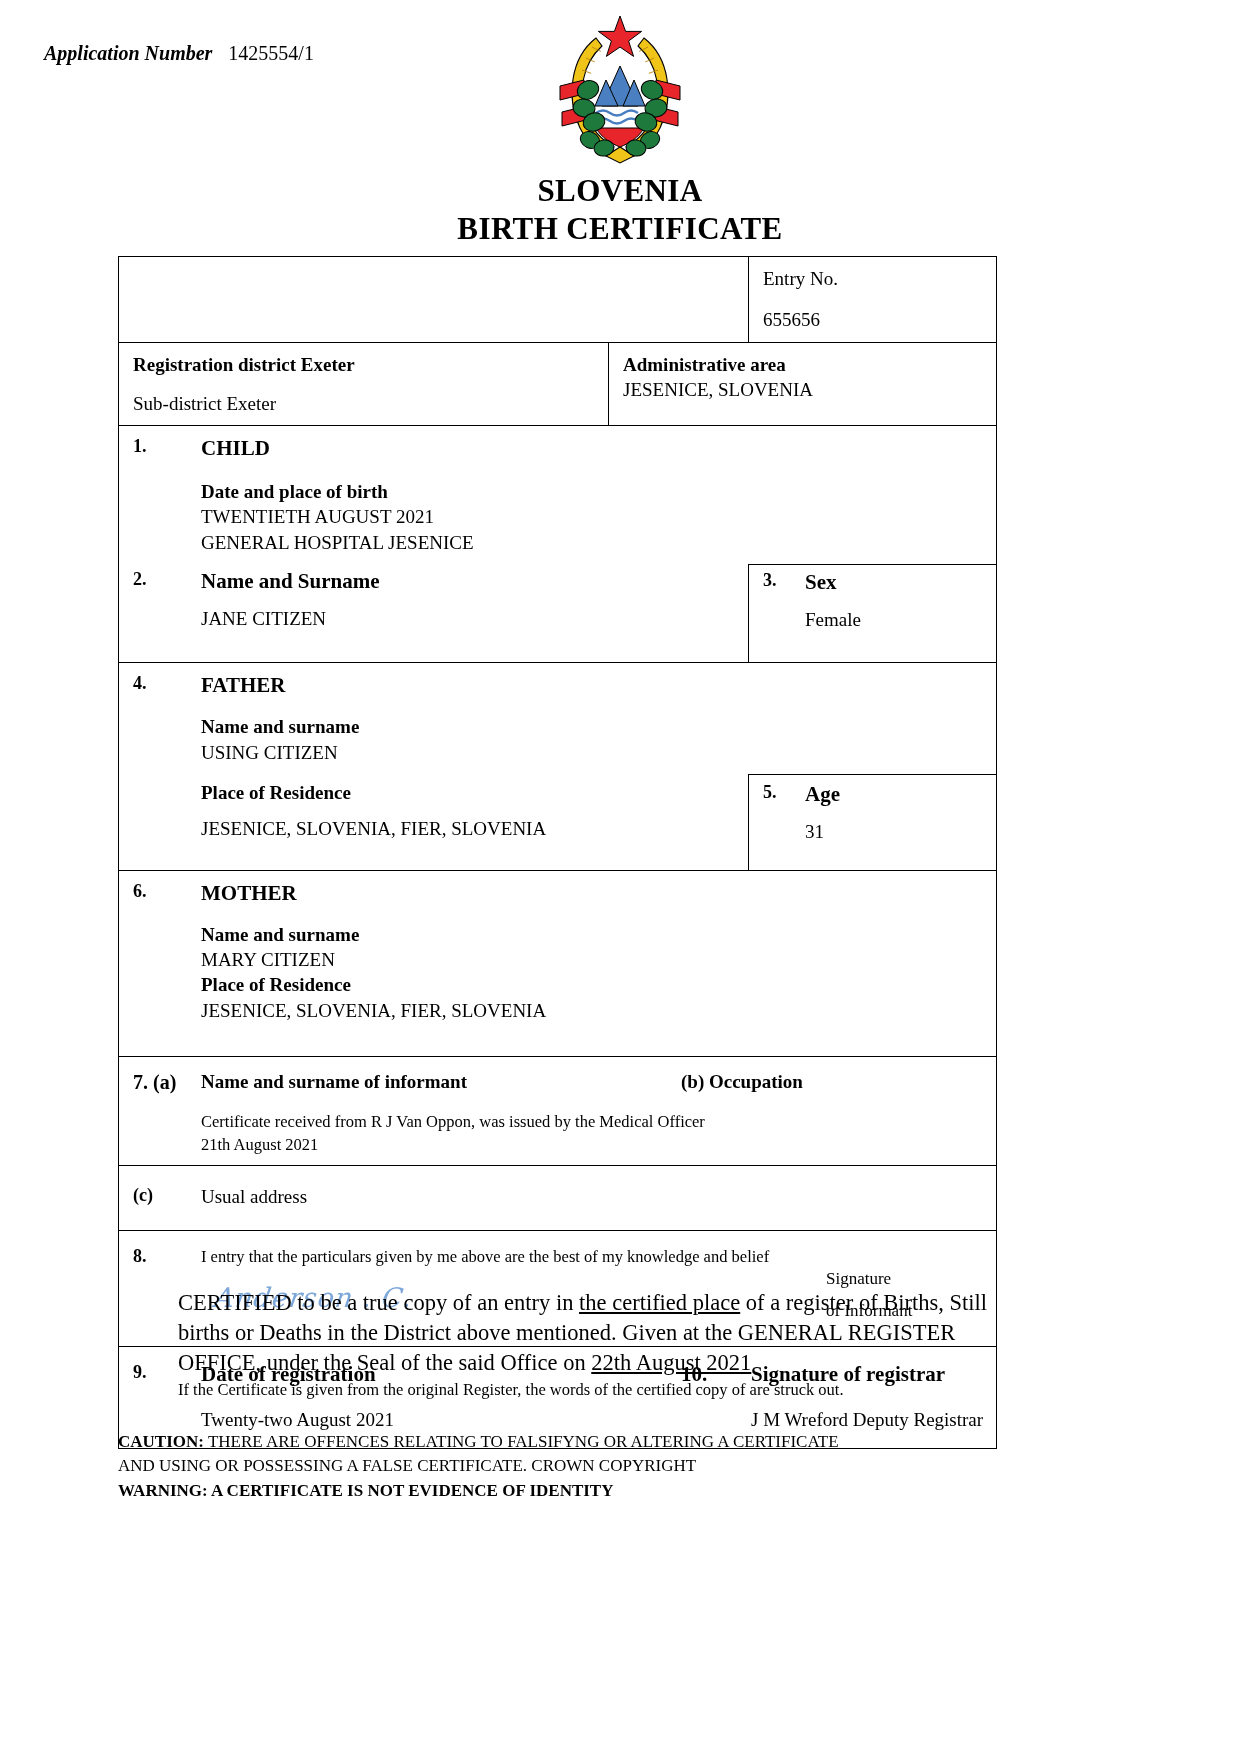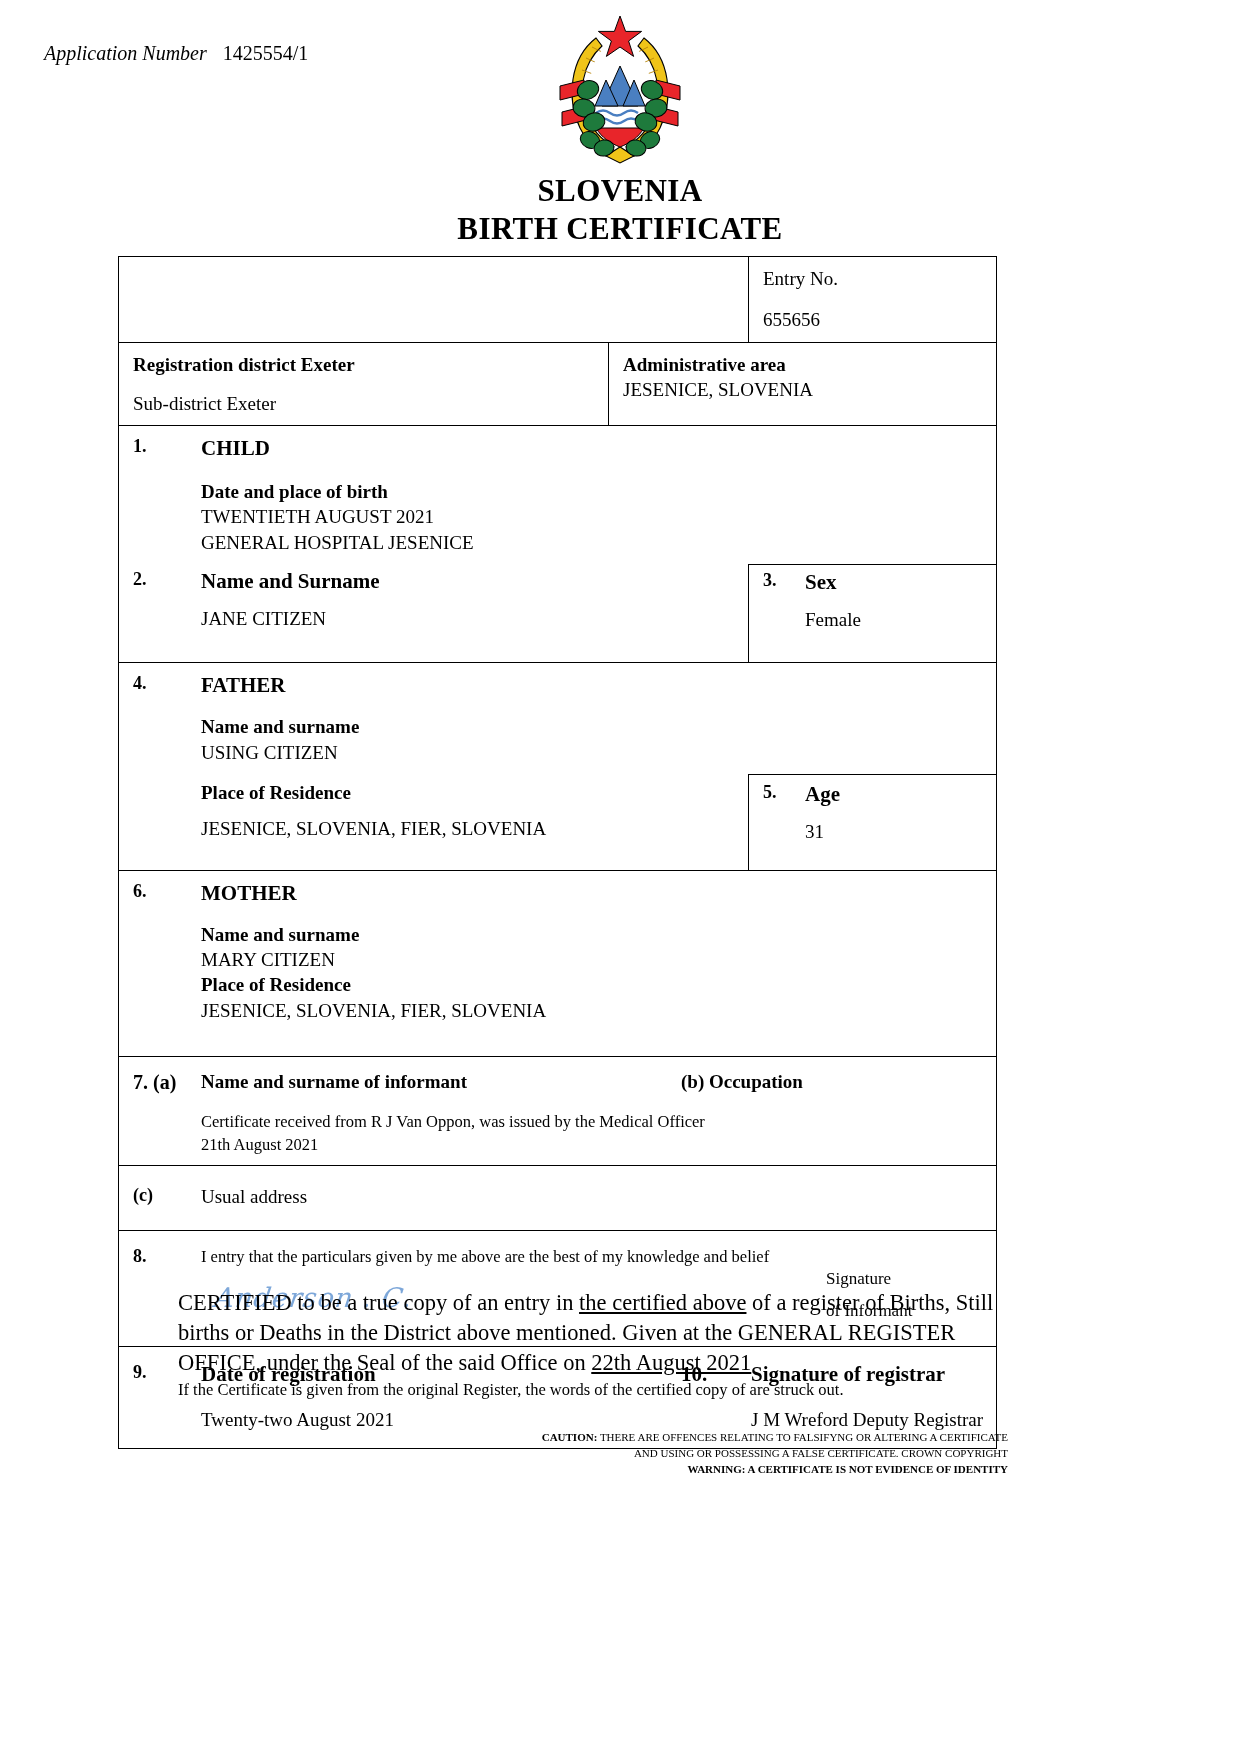--- a/index.html
+++ b/index.html
@@ -26,21 +26,21 @@
   
   .app-number {
     position: absolute;
     left: 44px;
     top: 42px;
     font-size: 20px;
     white-space: nowrap;
   }
   .app-number .lbl {
     font-style: italic;
-    font-weight: normal;
+    font-weight: bold;
   }
   .app-number .val {
     margin-left: 16px;
     font-style: normal;
   }
 
   .emblem-wrap {
     position: absolute;
     left: 0;
     right: 0;
@@ -157,22 +157,22 @@
     width: 822px;
   }
   .ul { text-decoration: underline; }
   .b-note {
     margin-left: 60px;
     margin-top: 2px;
     font-size: 16.5px;
   }
   .caution {
     margin-top: 30px;
-    text-align: right;
-    font-size: 11px;
+    text-align: left;
+    font-size: 17px;
     line-height: 1.45;
   }
   .caution .c-strong { font-weight: bold; }
 </style>
 </head>
 <body>
 
 <div class="page">
 
   <div class="app-number">
@@ -475,21 +475,21 @@
             </div>
           </div>
         </div>
       </td>
     </tr>
   </tbody>
     </table>
 
   <div class="bottom">
 
-    <div class="b-certified"><span>CERTIFIED to be a true copy of an entry in </span><span class="ul">the certified above</span><span> of a register of Births, Still births or Deaths in the District above mentioned. Given at the GENERAL REGISTER OFFICE, under the Seal of the said Office on </span><span class="ul">22th  August  2021</span></div>
+    <div class="b-certified"><span>CERTIFIED to be a true copy of an entry in </span><span class="ul">the certified place</span><span> of a register of Births, Still births or Deaths in the District above mentioned. Given at the GENERAL REGISTER OFFICE, under the Seal of the said Office on </span><span class="ul">22th  August  2021</span></div>
 
     <div class="b-note">If the Certificate is given from the original Register, the words of the certified copy of are struck out.</div>
 
     <div class="caution">
       <div><span class="c-strong">CAUTION:</span><span> THERE ARE OFFENCES RELATING TO FALSIFYNG OR ALTERING A CERTIFICATE</span></div>
       <div>AND USING OR POSSESSING A FALSE CERTIFICATE. CROWN COPYRIGHT</div>
       <div class="c-strong">WARNING: A CERTIFICATE IS NOT EVIDENCE OF IDENTITY</div>
     </div>
   </div>
 

